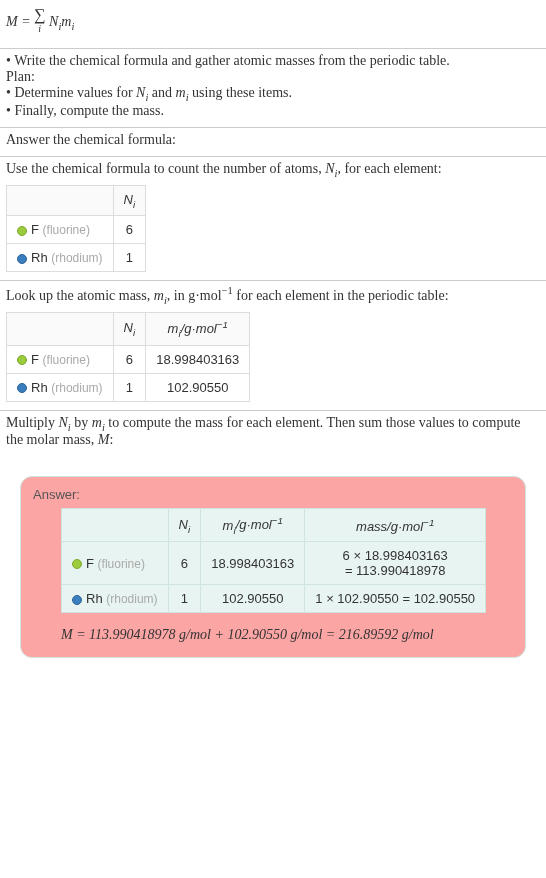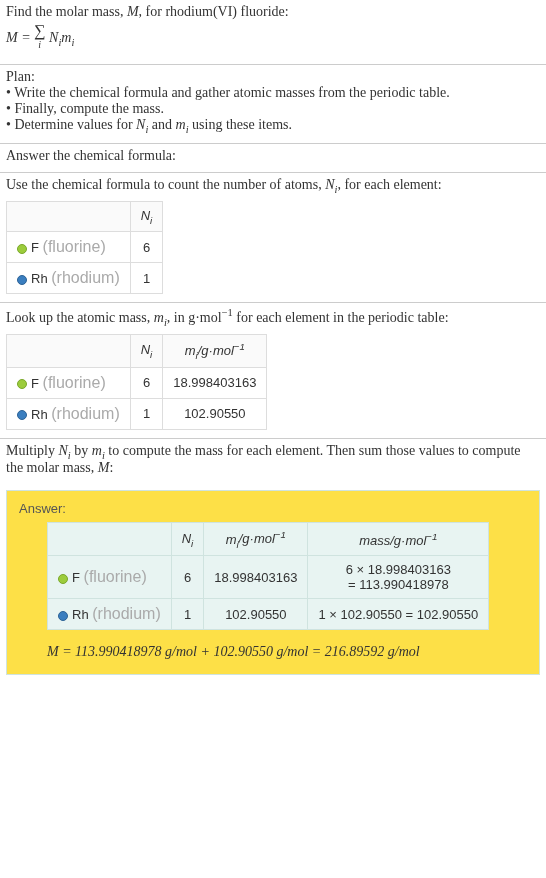--- a/index.html
+++ b/index.html
@@ -64,27 +64,27 @@
   .dot-blue {
     display: inline-block;
     width: 8px;
     height: 8px;
     border-radius: 50%;
     background: #3a7ebf;
     border: 1px solid #2d6396;
     vertical-align: middle;
     margin-right: 4px;
   }
-  .elname { color: #aaa; font-size: 16px; }
+  .elname { color: #aaa; font-size: 12px; }
   .elsymbol { color: #333; }
   .answer-box {
-    background: #fde047;
+    background: #fca5a5;
     border: 1px solid #cfe3df;
-    border-radius: 0;
-    margin: 6px;
+    border-radius: 12px;
+    margin: 20px;
     padding: 10px 12px 14px 12px;
   }
   .answer-label {
     font-family: Arial, sans-serif;
     font-size: 13px;
     color: #555;
     margin-bottom: 6px;
   }
   .answer-box table.data th, .answer-box table.data td {
     border: 1px solid #cfe3df;
@@ -95,33 +95,30 @@
     margin-left: 28px;
     font-style: italic;
     font-family: Georgia, serif;
   }
   .masscell { text-align: left; }
 </style>
 </head>
 <body>
 
 <div class="section">
-  <div>
-    Find the molar mass, <span class="italic">M</span>, for rhodium(VI) fluoride:
-  </div>
   <div class="formula-line">
     <span class="italic">M</span> = <span class="sum"><span style="font-size:16px;">∑</span><br><span style="font-size:10px; position:relative; top:-4px; left:4px;" class="italic">i</span></span> <span class="italic">N<sub>i</sub>m<sub>i</sub></span>
   </div>
 </div>
 
 <div class="section">
+  <div>• <span>Write the chemical formula and gather atomic masses from the periodic table.</span></div>
   <div>Plan:</div>
-  <div>• <span>Write the chemical formula and gather atomic masses from the periodic table.</span></div>
+  <div>• Determine values for <span class="italic">N<sub>i</sub></span> and <span class="italic">m<sub>i</sub></span> using these items.</div>
   <div>• <span>Finally, compute the mass.</span></div>
-  <div>• Determine values for <span class="italic">N<sub>i</sub></span> and <span class="italic">m<sub>i</sub></span> using these items.</div>
 </div>
 
 <div class="section">
   <div>Answer the chemical formula:</div>
 </div>
 
 <div class="section">
   <div>
     <span>Use the chemical formula to count the number of atoms, </span><span class="italic">N<sub>i</sub></span><span>, for each element:</span>
   </div>

